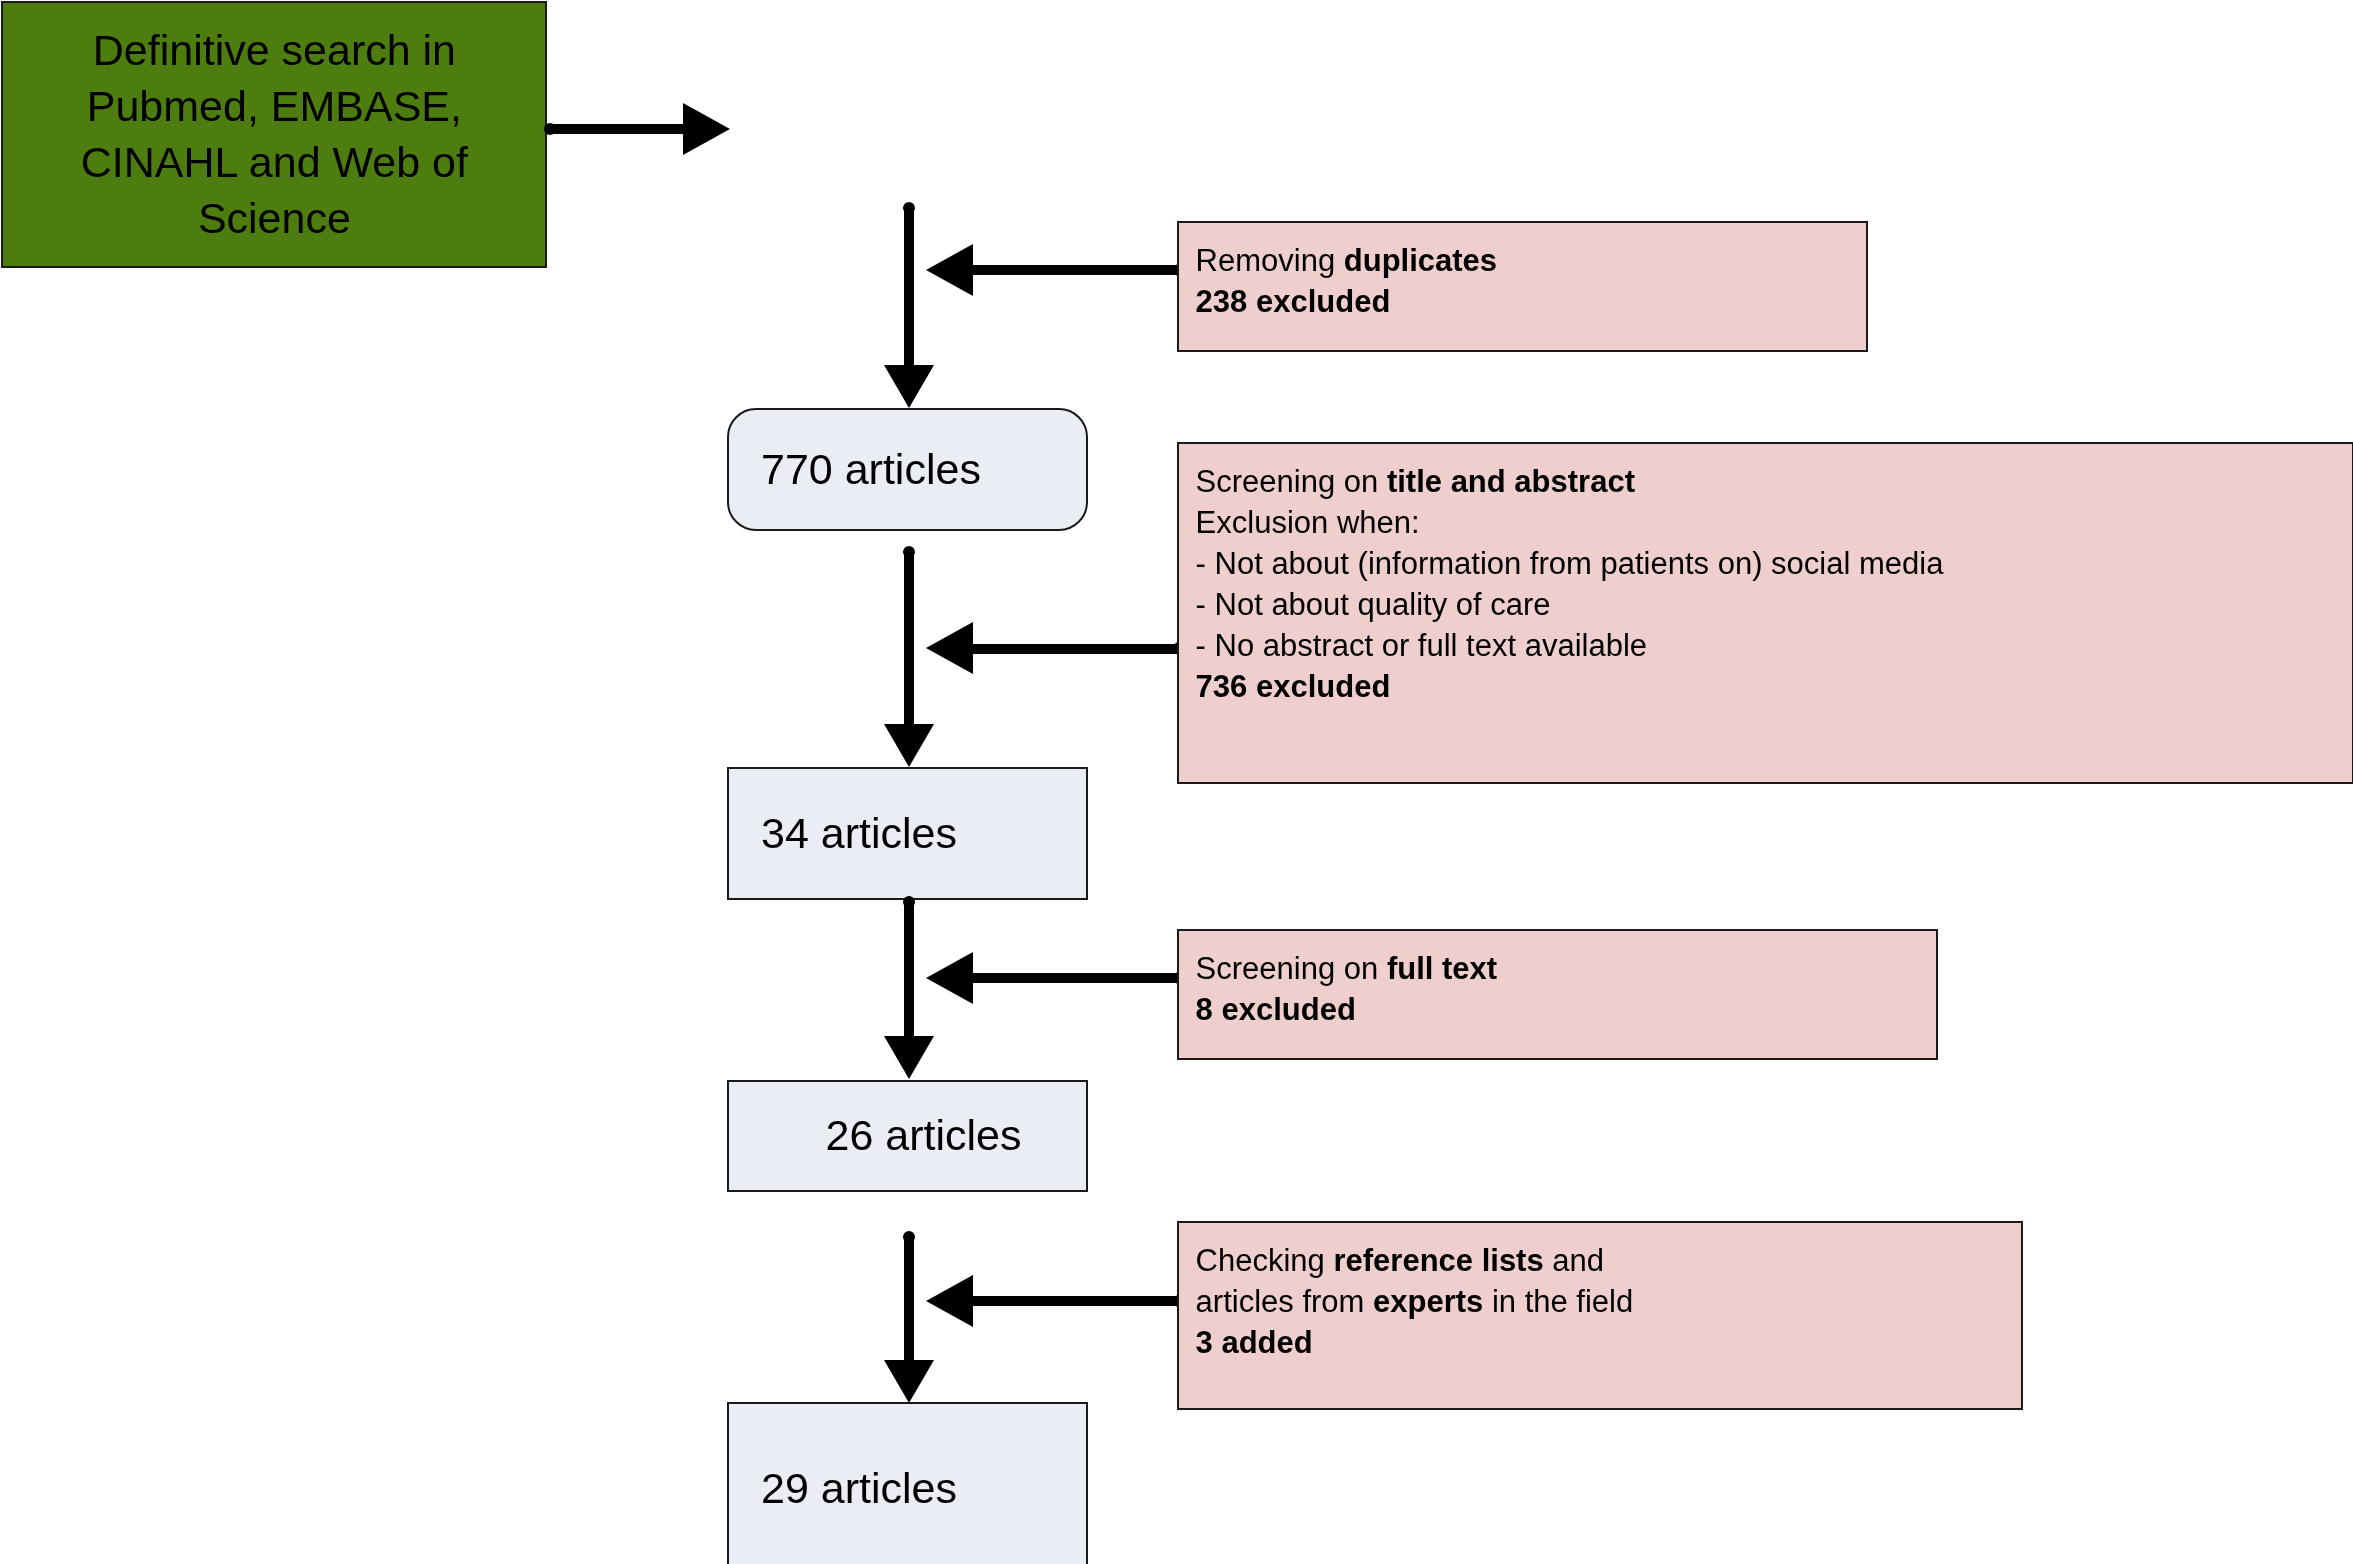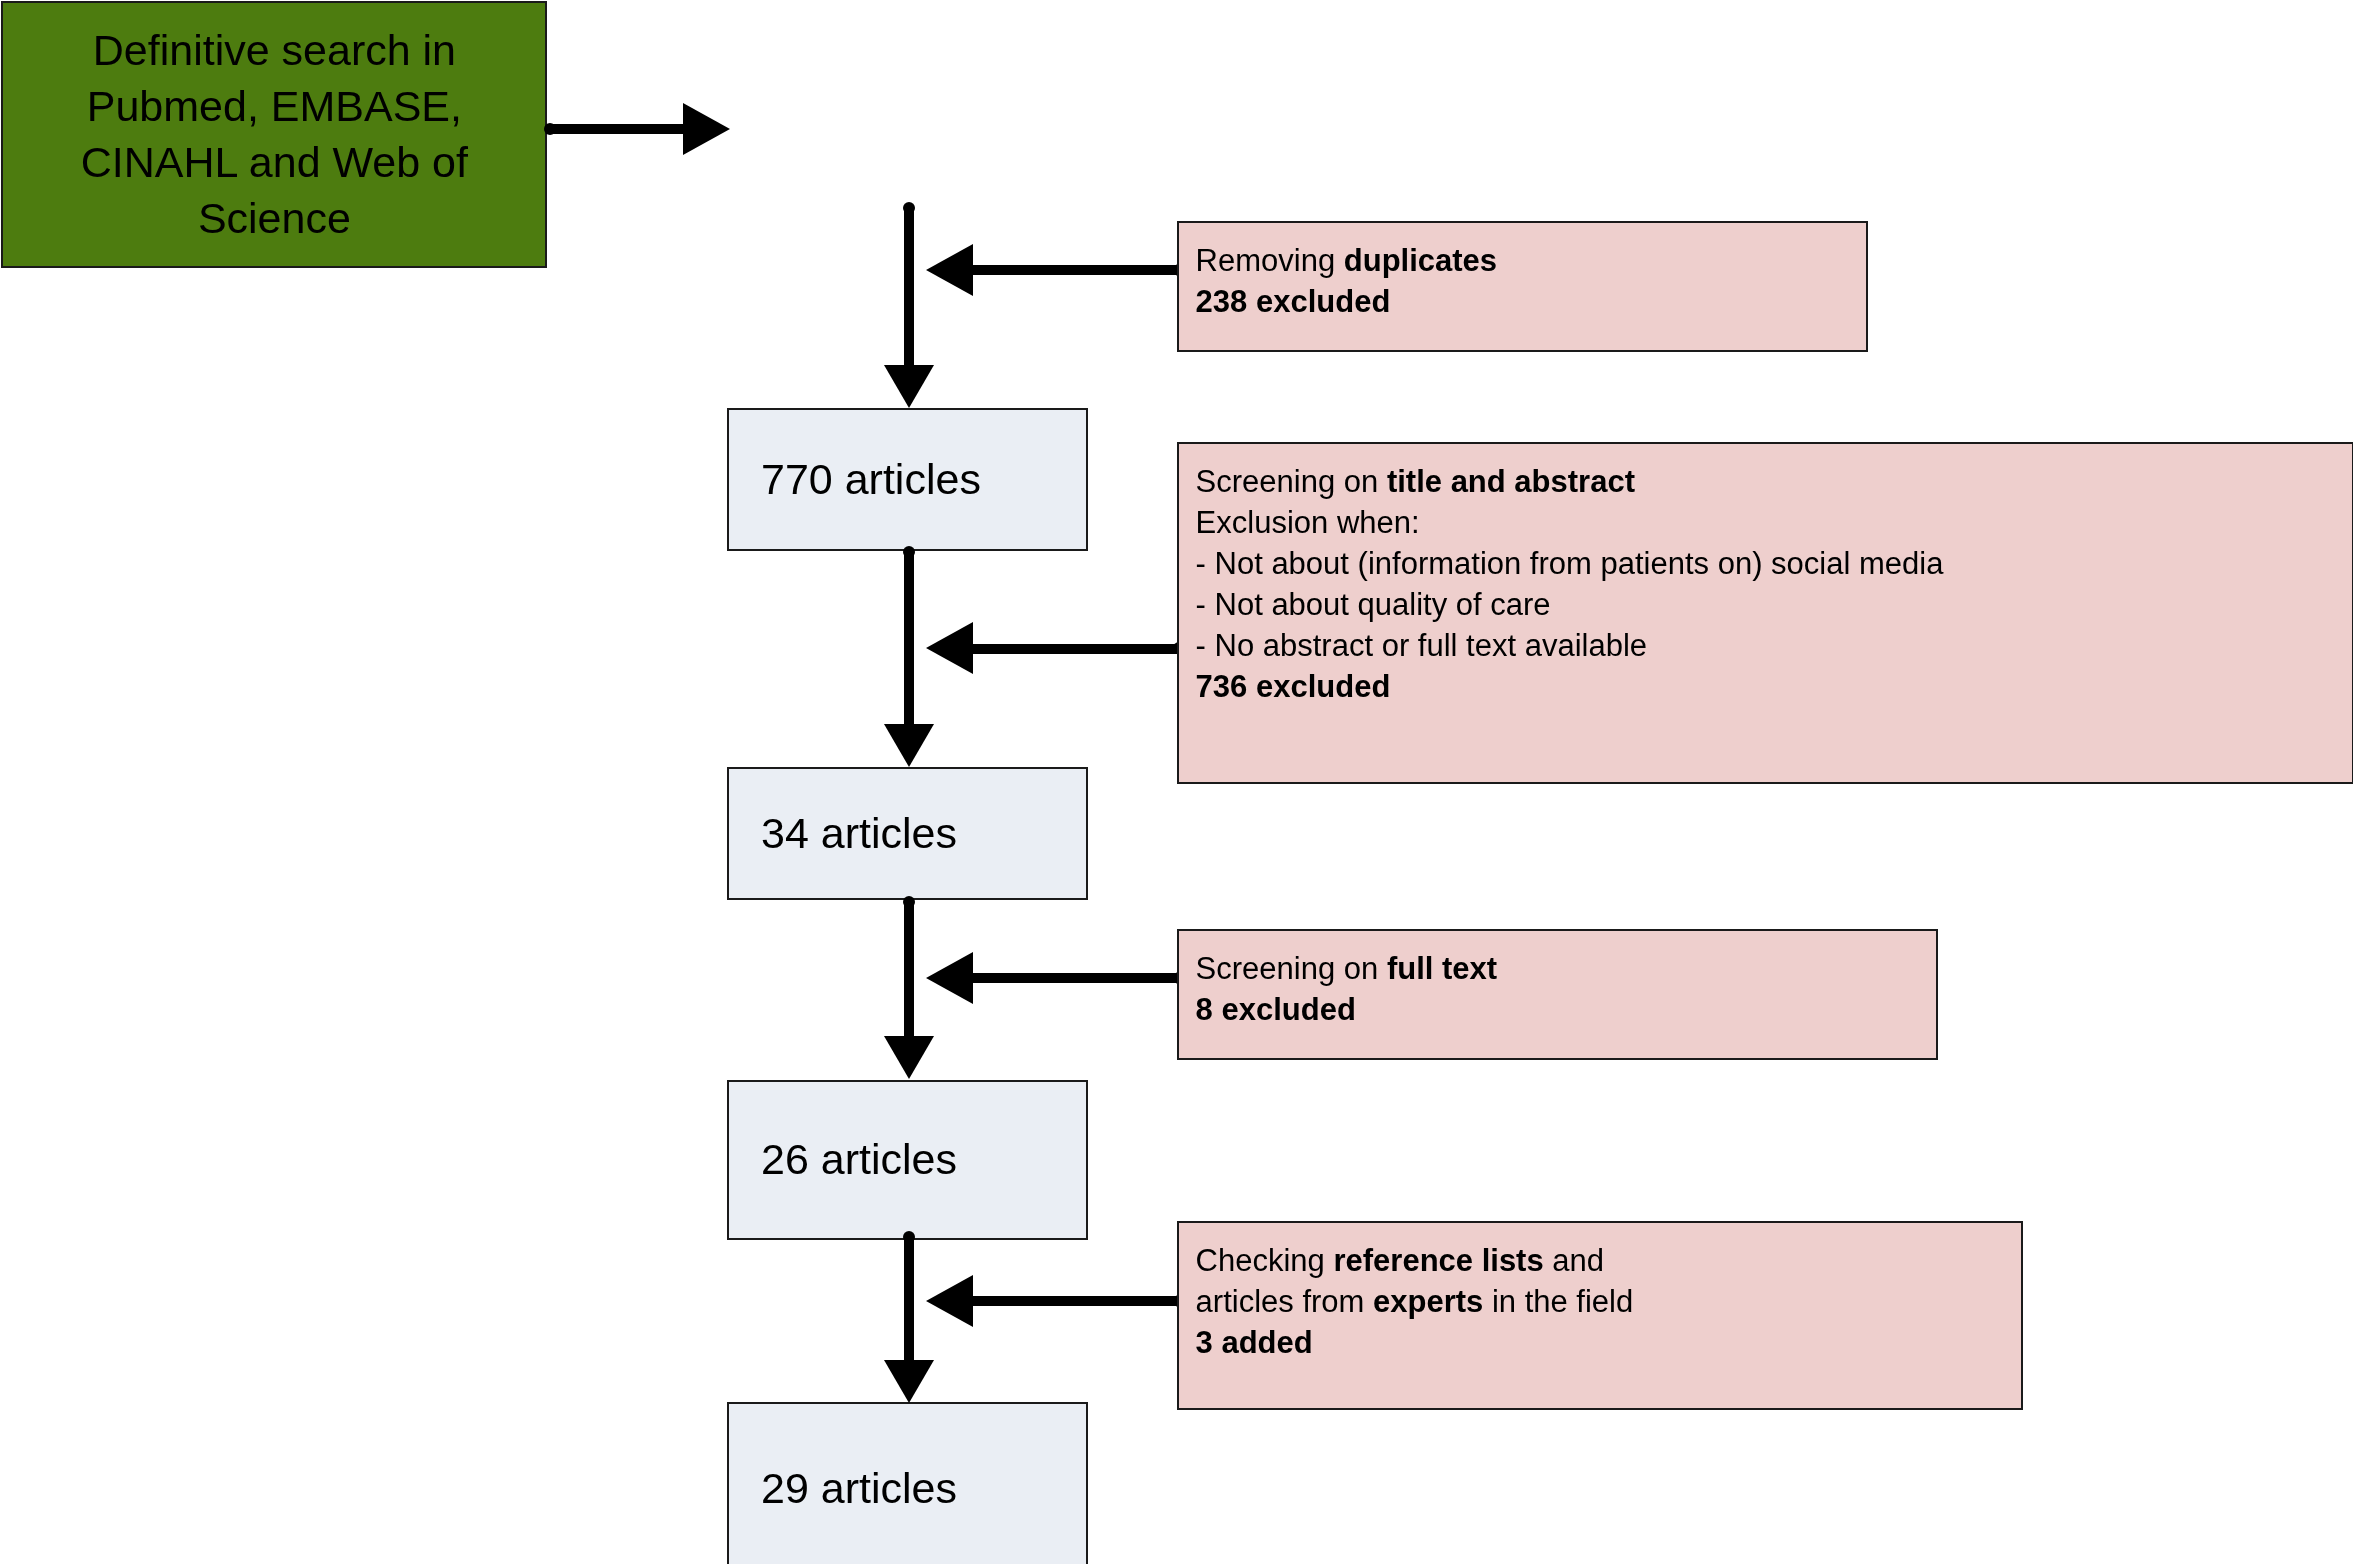--- a/index.html
+++ b/index.html
@@ -102,29 +102,29 @@
 
   <div class="box box-source" style="left:1.4px; top:1.4px; width:546px; height:267px;">
     <span>Definitive search in Pubmed, EMBASE, CINAHL and Web of Science</span>
   </div>
 
   <div class="hline" style="left:548px; top:124px; width:138px;"></div>
   <div class="dot" style="left:544px; top:123px;"></div>
   <div class="arrow-right" style="left:683px; top:103px;"></div>
 
 
-  <div class="box box-count" style="left:727px; top:408px; width:361px; height:143px;">
+  <div class="box box-count" style="left:727px; top:408px; width:361px; height:123px;border-radius:29px;">
     <span>770 articles</span>
   </div>
 
   <div class="box box-count" style="left:727px; top:767px; width:361px; height:133px;">
     <span>34 articles</span>
   </div>
 
-  <div class="box box-count" style="left:727px; top:1080px; width:361px; height:160px;">
+  <div class="box box-count" style="left:727px; top:1080px; width:361px; height:112px;justify-content:center;">
     <span>26 articles</span>
   </div>
 
   <div class="box box-count" style="left:727px; top:1402px; width:361px; height:173px;">
     <span>29 articles</span>
   </div>
 
   <div class="dot" style="left:903px; top:202px;"></div>
   <div class="vline" style="left:904px; top:206px; height:160px;"></div>
   <div class="arrow-down" style="left:884px; top:365px;"></div>

